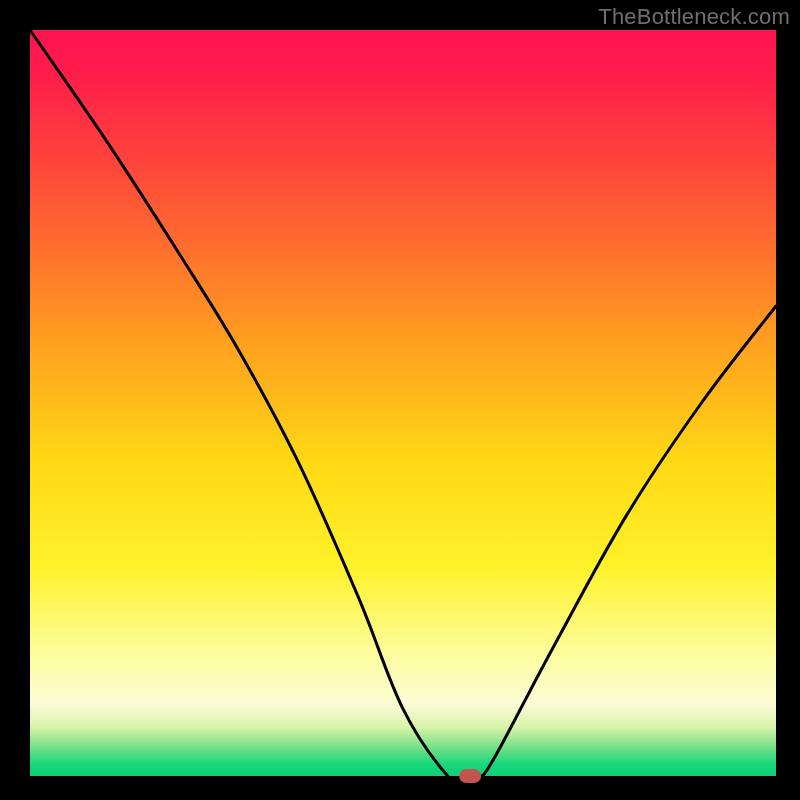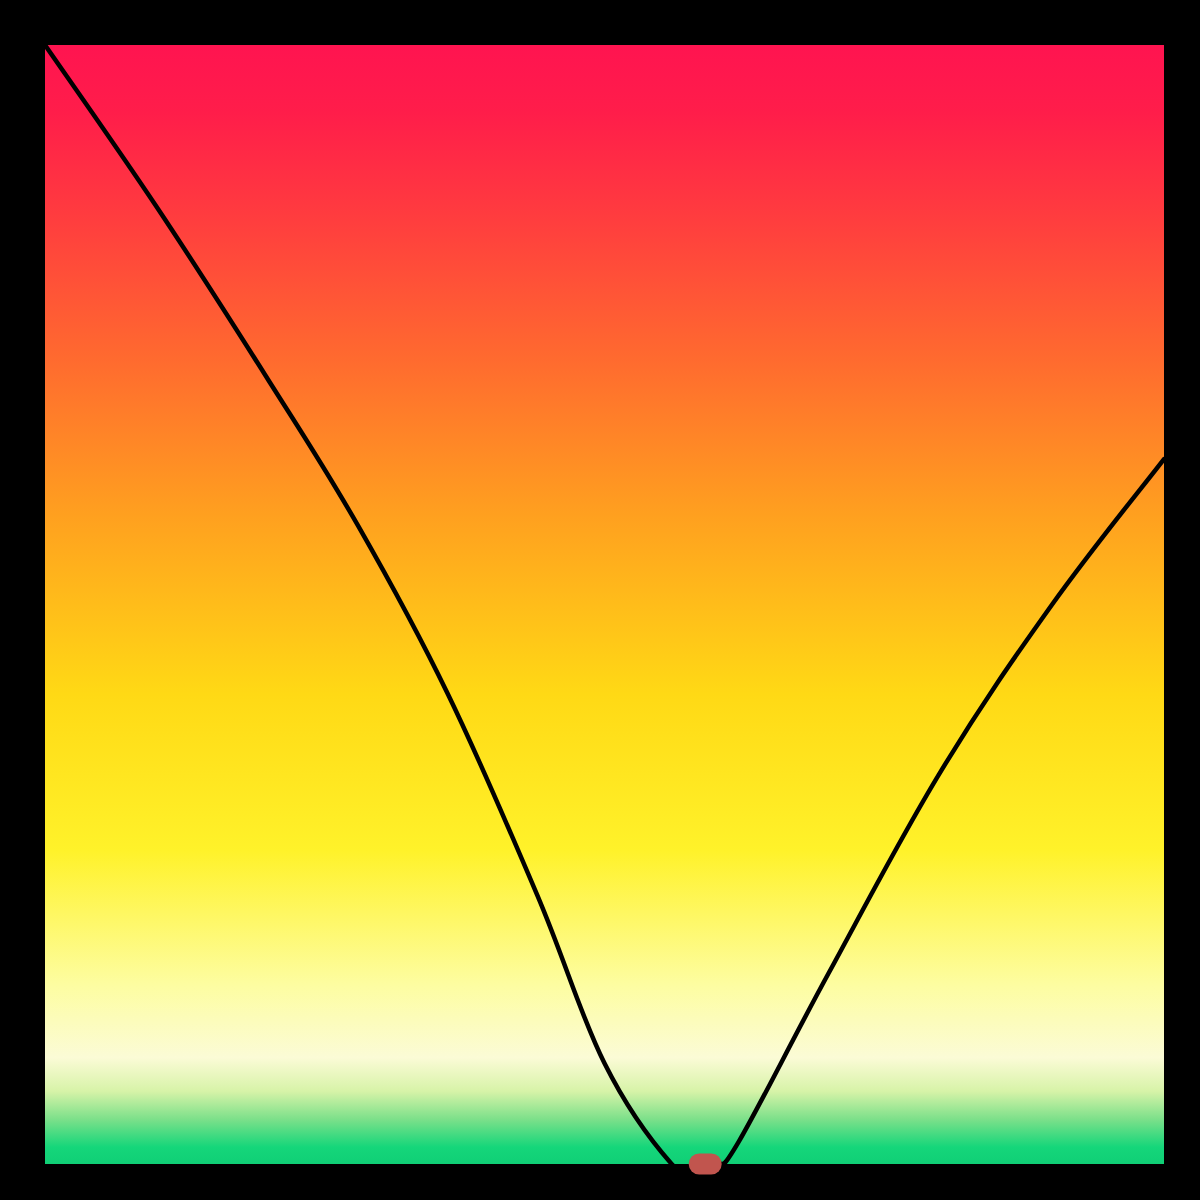--- a/index.html
+++ b/index.html
@@ -27,20 +27,21 @@
     letter-spacing: 0.2px;
   }
   svg {
     display: block;
   }
 </style>
 </head>
 <body>
 
 <div class="frame">
+  <div class="attribution">TheBottleneck.com</div>
 
   <svg id="chart-svg" width="800" height="800" viewBox="0 0 800 800">
     <defs>
       <linearGradient id="bg-grad" x1="0" y1="0" x2="0" y2="1">
           <stop offset="0.00%" stop-color="#ff1450"></stop>
           <stop offset="6.00%" stop-color="#ff1d4a"></stop>
           <stop offset="15.00%" stop-color="#ff3b3f"></stop>
           <stop offset="28.00%" stop-color="#ff6a2f"></stop>
           <stop offset="42.00%" stop-color="#ffa01f"></stop>
           <stop offset="58.00%" stop-color="#ffd915"></stop>

